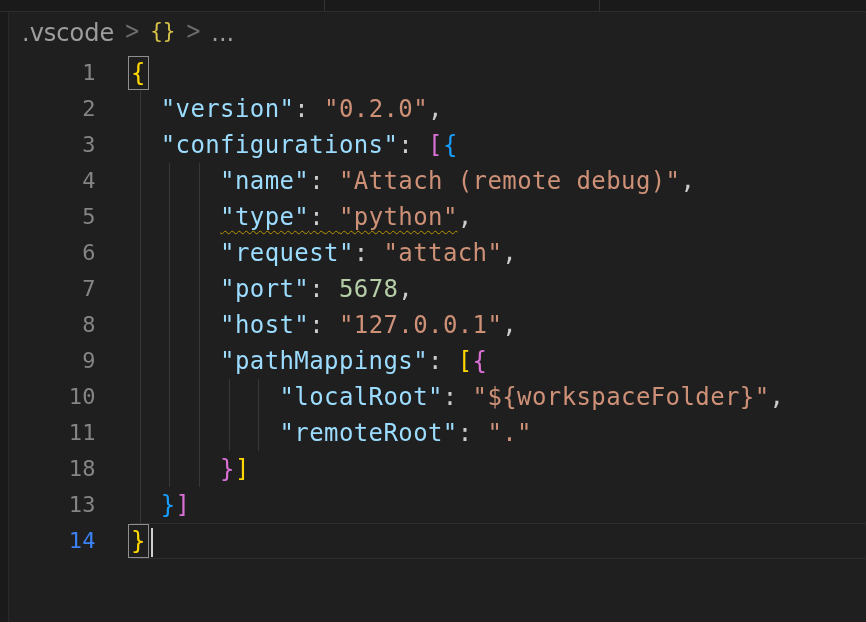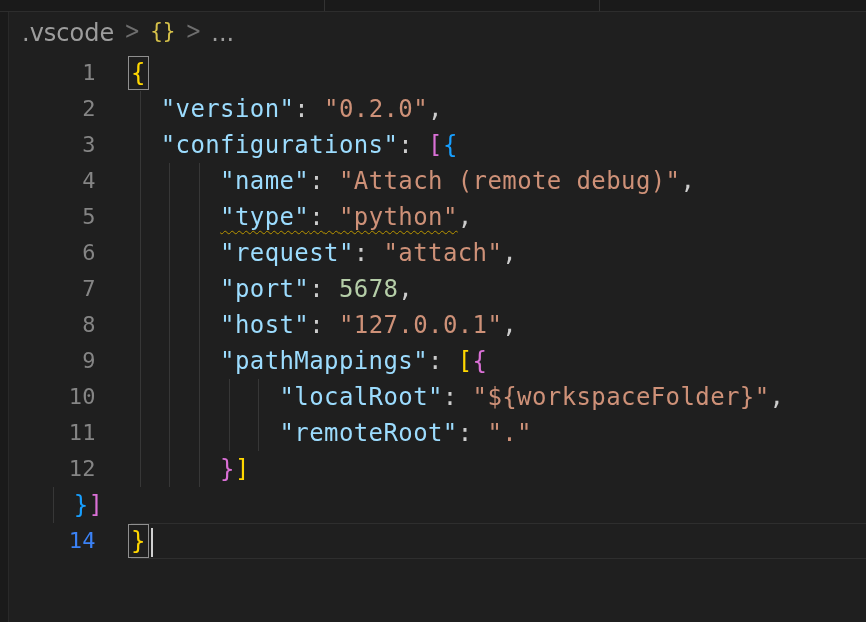--- a/index.html
+++ b/index.html
@@ -73,18 +73,18 @@
       <div class="line"><div class="gutter">2</div><div class="code-cell"><span class="guide" style="left: calc(0.6ch + 0px);"></span><span class="tk tk-plain">  </span><span class="tk tk-key">"version"</span><span class="tk tk-pun">:</span><span class="tk tk-plain"> </span><span class="tk tk-str">"0.2.0"</span><span class="tk tk-pun">,</span></div></div>
       <div class="line"><div class="gutter">3</div><div class="code-cell"><span class="guide" style="left: calc(0.6ch + 0px);"></span><span class="tk tk-plain">  </span><span class="tk tk-key">"configurations"</span><span class="tk tk-pun">:</span><span class="tk tk-plain"> </span><span class="tk tk-b2">[</span><span class="tk tk-b3">{</span></div></div>
       <div class="line"><div class="gutter">4</div><div class="code-cell"><span class="guide" style="left: calc(0.6ch + 0px);"></span><span class="guide" style="left: calc(2.6ch + 0.8px);"></span><span class="guide" style="left: calc(4.6ch + 1.6px);"></span><span class="tk tk-plain">      </span><span class="tk tk-key">"name"</span><span class="tk tk-pun">:</span><span class="tk tk-plain"> </span><span class="tk tk-str">"Attach (remote debug)"</span><span class="tk tk-pun">,</span></div></div>
       <div class="line"><div class="gutter">5</div><div class="code-cell"><span class="guide" style="left: calc(0.6ch + 0px);"></span><span class="guide" style="left: calc(2.6ch + 0.8px);"></span><span class="guide" style="left: calc(4.6ch + 1.6px);"></span><span class="tk tk-plain">      </span><span class="sq"><span class="tk tk-key">"type"</span><span class="tk tk-pun">:</span><span class="tk tk-plain"> </span><span class="tk tk-str">"python"</span></span><span class="tk tk-pun">,</span></div></div>
       <div class="line"><div class="gutter">6</div><div class="code-cell"><span class="guide" style="left: calc(0.6ch + 0px);"></span><span class="guide" style="left: calc(2.6ch + 0.8px);"></span><span class="guide" style="left: calc(4.6ch + 1.6px);"></span><span class="tk tk-plain">      </span><span class="tk tk-key">"request"</span><span class="tk tk-pun">:</span><span class="tk tk-plain"> </span><span class="tk tk-str">"attach"</span><span class="tk tk-pun">,</span></div></div>
       <div class="line"><div class="gutter">7</div><div class="code-cell"><span class="guide" style="left: calc(0.6ch + 0px);"></span><span class="guide" style="left: calc(2.6ch + 0.8px);"></span><span class="guide" style="left: calc(4.6ch + 1.6px);"></span><span class="tk tk-plain">      </span><span class="tk tk-key">"port"</span><span class="tk tk-pun">:</span><span class="tk tk-plain"> </span><span class="tk tk-num">5678</span><span class="tk tk-pun">,</span></div></div>
       <div class="line"><div class="gutter">8</div><div class="code-cell"><span class="guide" style="left: calc(0.6ch + 0px);"></span><span class="guide" style="left: calc(2.6ch + 0.8px);"></span><span class="guide" style="left: calc(4.6ch + 1.6px);"></span><span class="tk tk-plain">      </span><span class="tk tk-key">"host"</span><span class="tk tk-pun">:</span><span class="tk tk-plain"> </span><span class="tk tk-str">"127.0.0.1"</span><span class="tk tk-pun">,</span></div></div>
       <div class="line"><div class="gutter">9</div><div class="code-cell"><span class="guide" style="left: calc(0.6ch + 0px);"></span><span class="guide" style="left: calc(2.6ch + 0.8px);"></span><span class="guide" style="left: calc(4.6ch + 1.6px);"></span><span class="tk tk-plain">      </span><span class="tk tk-key">"pathMappings"</span><span class="tk tk-pun">:</span><span class="tk tk-plain"> </span><span class="tk tk-b1">[</span><span class="tk tk-b2">{</span></div></div>
       <div class="line"><div class="gutter">10</div><div class="code-cell"><span class="guide" style="left: calc(0.6ch + 0px);"></span><span class="guide" style="left: calc(2.6ch + 0.8px);"></span><span class="guide" style="left: calc(4.6ch + 1.6px);"></span><span class="guide" style="left: calc(6.6ch + 2.4px);"></span><span class="guide" style="left: calc(8.6ch + 3.2px);"></span><span class="tk tk-plain">          </span><span class="tk tk-key">"localRoot"</span><span class="tk tk-pun">:</span><span class="tk tk-plain"> </span><span class="tk tk-str">"${workspaceFolder}"</span><span class="tk tk-pun">,</span></div></div>
       <div class="line"><div class="gutter">11</div><div class="code-cell"><span class="guide" style="left: calc(0.6ch + 0px);"></span><span class="guide" style="left: calc(2.6ch + 0.8px);"></span><span class="guide" style="left: calc(4.6ch + 1.6px);"></span><span class="guide" style="left: calc(6.6ch + 2.4px);"></span><span class="guide" style="left: calc(8.6ch + 3.2px);"></span><span class="tk tk-plain">          </span><span class="tk tk-key">"remoteRoot"</span><span class="tk tk-pun">:</span><span class="tk tk-plain"> </span><span class="tk tk-str">"."</span></div></div>
-      <div class="line"><div class="gutter">12</div><div class="code-cell"><span class="guide" style="left: calc(0.6ch + 0px);"></span><span class="guide" style="left: calc(2.6ch + 0.8px);"></span><span class="guide" style="left: calc(4.6ch + 1.6px);"></span><span class="tk tk-plain">      </span><span class="tk tk-b2">}</span><span class="tk tk-b1">]</span></div></div>
-      <div class="line"><div class="code-cell"><span class="guide" style="left: calc(0.6ch + 0px);"></span><span class="tk tk-plain">  </span><span class="tk tk-b3">}</span><span class="tk tk-b2">]</span></div></div>
+      <div class="line"><div class="gutter">18</div><div class="code-cell"><span class="guide" style="left: calc(0.6ch + 0px);"></span><span class="guide" style="left: calc(2.6ch + 0.8px);"></span><span class="guide" style="left: calc(4.6ch + 1.6px);"></span><span class="tk tk-plain">      </span><span class="tk tk-b2">}</span><span class="tk tk-b1">]</span></div></div>
+      <div class="line"><div class="gutter">13</div><div class="code-cell"><span class="guide" style="left: calc(0.6ch + 0px);"></span><span class="tk tk-plain">  </span><span class="tk tk-b3">}</span><span class="tk tk-b2">]</span></div></div>
       <div class="line current"><div class="gutter">14</div><div class="code-cell"><span class="tk tk-b1 matched">}</span><span class="cursor"></span></div></div>
     </div>
 
 </div>
 
 </body></html>

